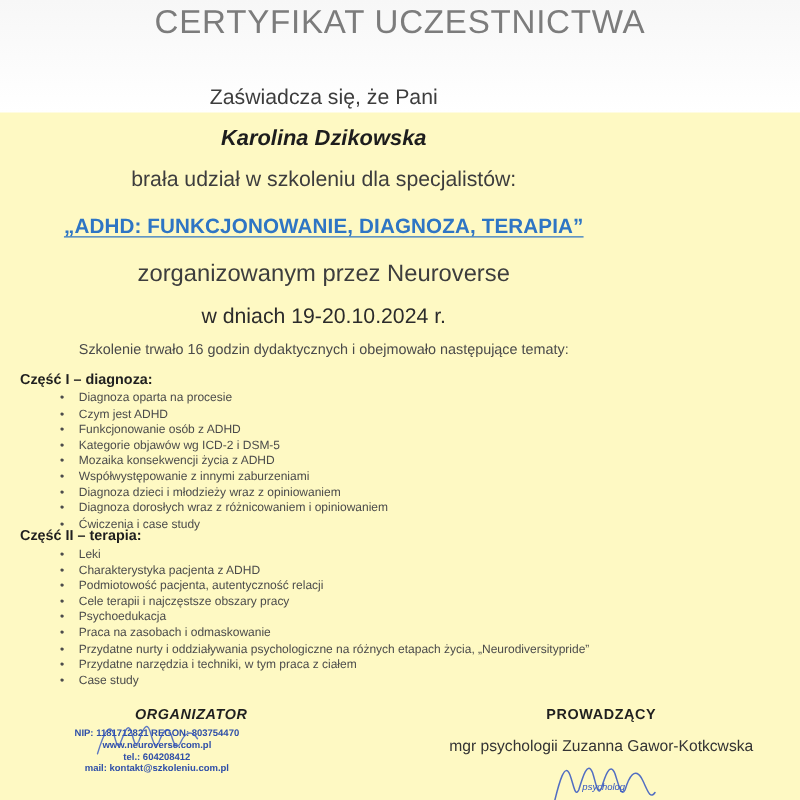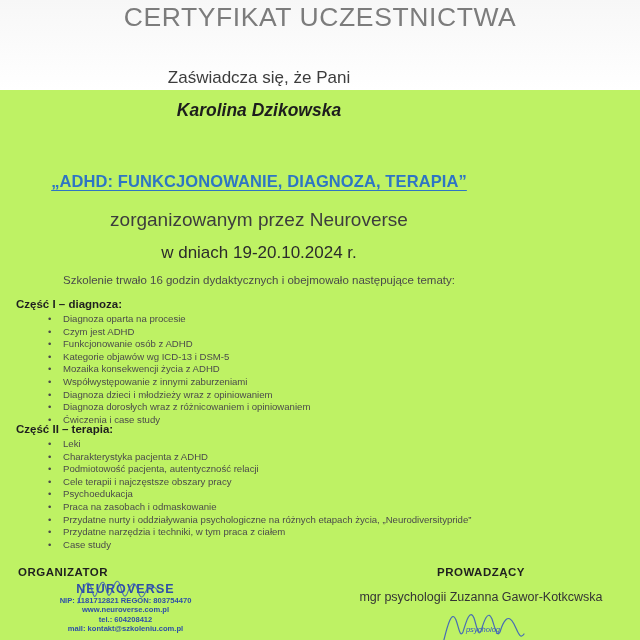--- a/index.html
+++ b/index.html
@@ -12,21 +12,21 @@
     height: 640px;
     font-family: "Liberation Sans", sans-serif;
     color: #3a3a3a;
     position: relative;
     overflow: hidden;
   }
   #certificate {
     width: 640px;
     height: 640px;
     position: relative;
-    background: #bef264;
+    background: #fef9c3;
   }
   
   #certificate::before {
     content: "";
     position: absolute;
     top: 0; left: 0; right: 0;
     height: 90px;
     background: linear-gradient(180deg, #f7f7f7 0%, #ffffff 100%);
     pointer-events: none;
   }
@@ -141,21 +141,21 @@
     top: 566px;
     width: 290px;
     text-align: center;
   }
   .footer-heading {
     font-size: 11.5px;
     font-weight: bold;
     letter-spacing: 0.5px;
     color: #1f1f1f;
   }
-  .footer-left .footer-heading { text-align: left; }
+  .footer-left .footer-heading { text-align: center; font-style: italic; }
 
   .stamp {
     position: relative;
     margin-top: 4px;
     text-align: center;
     width: 215px;
     color: #2f4fa8;
   }
   .stamp-logo {
     font-size: 12.5px;
@@ -221,32 +221,33 @@
 </style>
 </head>
 <body>
 
 <div id="certificate">
 
   <div class="doc-title">CERTYFIKAT UCZESTNICTWA</div>
 
   <div class="center-line lead-line">Zaświadcza się, że Pani</div>
   <div class="center-line participant">Karolina Dzikowska</div>
+  <div class="center-line took-part">brała udział w szkoleniu dla specjalistów:</div>
   <div class="center-line course-name">„ADHD: FUNKCJONOWANIE, DIAGNOZA, TERAPIA”</div>
   <div class="center-line organized-by">zorganizowanym przez Neuroverse</div>
   <div class="center-line dates">w dniach 19-20.10.2024 r.</div>
   <div class="center-line duration">Szkolenie trwało 16 godzin dydaktycznych i obejmowało następujące tematy:</div>
 
   <div class="section section-part1">
     <div class="section-title">Część I – diagnoza:</div>
     <ul class="topics" id="list-0">
         <li><span class="bullet">•</span><span>Diagnoza oparta na procesie</span></li>
         <li><span class="bullet">•</span><span>Czym jest ADHD</span></li>
         <li><span class="bullet">•</span><span>Funkcjonowanie osób z ADHD</span></li>
-        <li><span class="bullet">•</span><span>Kategorie objawów wg ICD-13 i DSM-5</span></li>
+        <li><span class="bullet">•</span><span>Kategorie objawów wg ICD-2 i DSM-5</span></li>
         <li><span class="bullet">•</span><span>Mozaika konsekwencji życia z ADHD</span></li>
         <li><span class="bullet">•</span><span>Współwystępowanie z innymi zaburzeniami</span></li>
         <li><span class="bullet">•</span><span>Diagnoza dzieci i młodzieży wraz z opiniowaniem</span></li>
         <li><span class="bullet">•</span><span>Diagnoza dorosłych wraz z różnicowaniem i opiniowaniem</span></li>
         <li><span class="bullet">•</span><span>Ćwiczenia i case study</span></li>
       </ul>
   </div>
 
   <div class="section section-part2">
     <div class="section-title">Część II – terapia:</div>
@@ -262,21 +263,20 @@
         <li><span class="bullet">•</span><span>Case study</span></li>
       </ul>
   </div>
 
   <div class="footer-left">
     <div class="footer-heading">ORGANIZATOR</div>
     <div class="stamp">
       <svg class="scribble-org" viewBox="0 0 110 34" preserveAspectRatio="none">
         <path d="M8,30 C14,10 18,6 21,14 C23,21 24,26 26,22 C29,15 32,4 35,12 C37,19 38,26 41,20 C44,12 47,3 50,12 C52,19 54,27 57,21 C60,13 64,6 67,15 C69,22 71,27 74,22 C77,15 82,9 88,18" fill="none" stroke="#3355c2" stroke-width="1.1" stroke-linecap="round" opacity="0.8"></path>
       </svg>
-      <div class="stamp-logo">NEUROVERSE</div>
       <div class="stamp-line">NIP: 1181712821 REGON: 803754470</div>
       <div class="stamp-line">www.neuroverse.com.pl</div>
       <div class="stamp-line">tel.: 604208412</div>
       <div class="stamp-line">mail: kontakt@szkoleniu.com.pl</div>
     </div>
   </div>
 
   <div class="footer-right">
     <div class="footer-heading">PROWADZĄCY</div>
     <div class="presenter-name">mgr psychologii Zuzanna Gawor-Kotkcwska</div>

